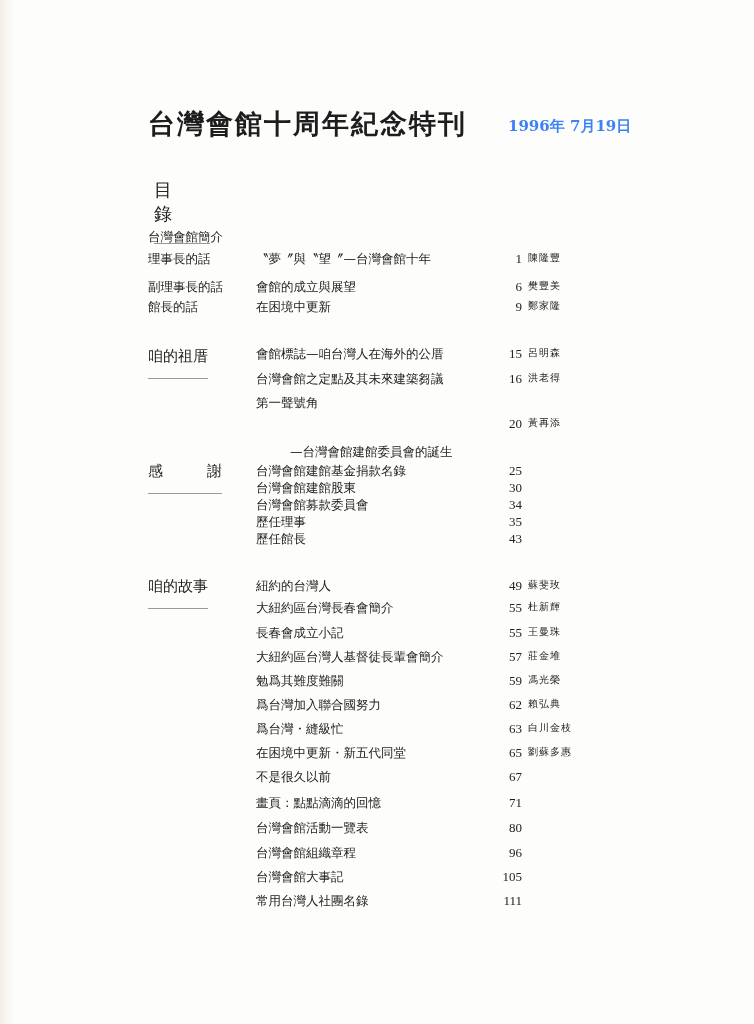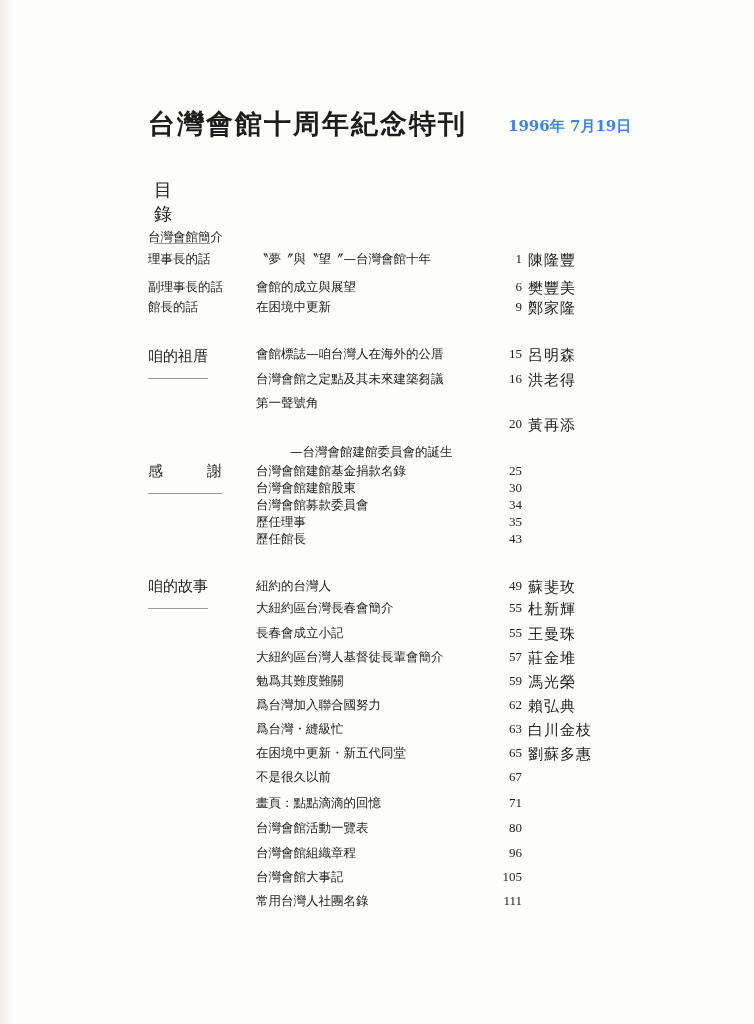--- a/index.html
+++ b/index.html
@@ -14,21 +14,21 @@
   .title { position: absolute; left: 148px; top: 106px; font-size: 27px; font-weight: bold;
     letter-spacing: 2px; color: #1d1d1d; }
   .date { position: absolute; left: 508px; top: 117px; font-size: 15px; font-weight: bold;
     font-family: "DejaVu Serif", serif; color: #3b82f6; }
   .toc-head { position: absolute; left: 148px; top: 178px; font-size: 18px; color: #222;
     border-bottom: 1.5px solid #999; width: 56px; letter-spacing: 18px; padding-bottom: 17px; margin-left: 6px; }
   .row { position: absolute; left: 0; width: 664px; height: 20px; font-size: 12.5px; }
   .row .sec { position: absolute; left: 148px; }
   .row .ttl { position: absolute; left: 256px; white-space: nowrap; }
   .row .ttl.indent { left: 290px; margin-top: 28px; }
-  .row .auth { position: absolute; left: 528px; font-family: "DejaVu Serif", serif; font-size: 15px; letter-spacing: 1px; }
+  .row .auth { position: absolute; left: 528px; font-family: "DejaVu Serif", serif; font-size: 10px; letter-spacing: 1px; }
   .row .pg { position: absolute; right: 142px; font-family: "Liberation Serif", serif; font-size: 13px; text-align: right; }
   .group-head { position: absolute; left: 148px; font-size: 15px; color: #222;
     border-bottom: 1.5px solid #999; padding-bottom: 12px; }
   .gh-spread { width: 74px; display: flex; justify-content: space-between; }
 </style>
 </head>
 <body>
 
 <div class="page-edge"></div>
 

